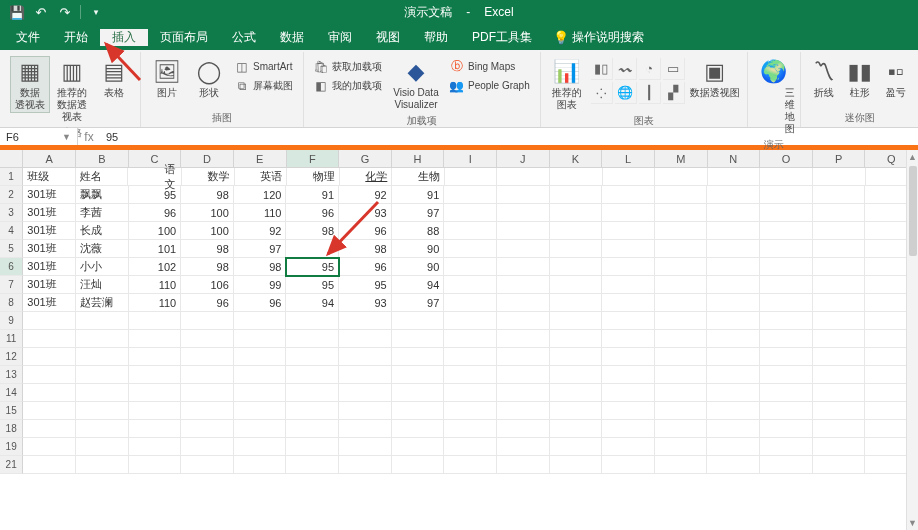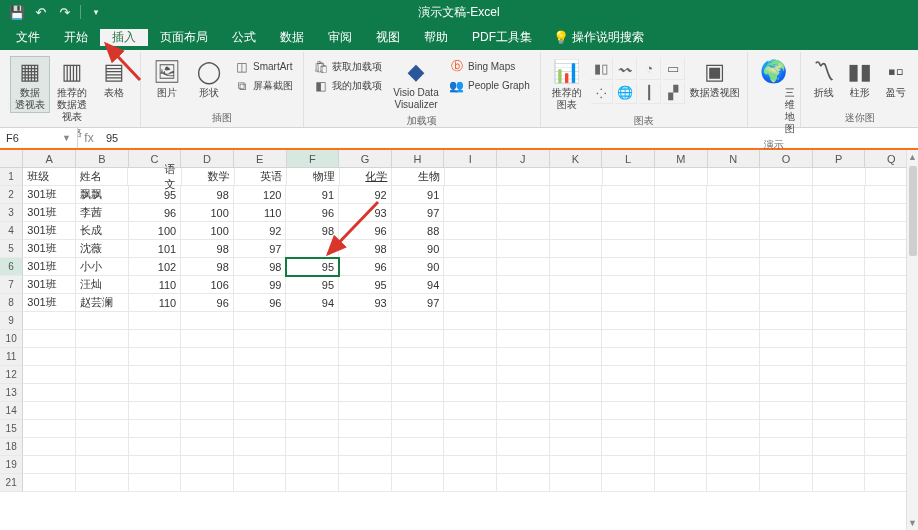--- a/index.html
+++ b/index.html
@@ -3,21 +3,21 @@
 <meta charset="utf-8">
 <style>
   * { box-sizing: border-box; margin: 0; padding: 0; font-family: "Microsoft YaHei", "Segoe UI", sans-serif; }
   body { background: #fff; width: 918px; height: 530px; overflow: hidden; font-size: 12px; color: #333; }
 
   
   .titlebar { height: 24px; background: #0f7b4a; display: flex; align-items: center; position: relative; }
   .qat { display: flex; align-items: center; gap: 6px; padding-left: 8px; height: 100%; }
   .qat .icon-btn { width: 18px; height: 18px; display:flex; align-items:center; justify-content:center; color:#fff; font-size: 13px; opacity: 0.95; }
   .qat .sep { width:1px; height:14px; background: rgba(255,255,255,0.3); }
-  .title-center { position:absolute; left:50%; transform:translateX(-50%); display:flex; gap:0; color:#fff; font-size:12px; align-items:center; }
+  .title-center { position:absolute; left:50%; transform:translateX(-50%); display:flex; gap:14px; color:#fff; font-size:12px; align-items:center; }
 
   
   .tabs { height: 26px; background: #0f7b4a; display: flex; align-items: center; padding-left: 4px; }
   .tab { padding: 0 12px; display:flex; align-items:center; color:#fff; font-size:12px; cursor:pointer; }
   .tab.active { background:#f3f3f3; color:#2a6f47; }
   .tell-me { display:flex; align-items:center; gap:4px; color:#fff; font-size:12px; margin-left:10px; }
   .tell-me .bulb { width:14px; height:14px; display:flex; align-items:center; justify-content:center; font-size:13px; }
 
   
   .ribbon { height: 78px; background: #f3f3f3; border-bottom: 1px solid #d4d4d4; display:flex; align-items:stretch; padding: 2px 4px 0 4px; }
@@ -29,21 +29,21 @@
   .big-btn .ico { width:28px; height:28px; display:flex; align-items:center; justify-content:center; font-size:22px; color:#555; }
   .big-btn .lbl { font-size:10px; color:#444; text-align:center; line-height:12px; margin-top:1px; white-space:nowrap; }
   .big-btn.sel { background: #e0e6e3; border:1px solid #b8c7be; padding:1px 3px; }
   .mini-col { display:flex; flex-direction:column; gap:2px; padding:2px 2px; }
   .mini-item { display:flex; align-items:center; gap:4px; font-size:10px; color:#444; white-space:nowrap; padding:1px 2px; height:17px; }
   .mini-item .mico { width:14px; height:14px; display:flex; align-items:center; justify-content:center; font-size:12px; color:#666; }
   .chart-grid { display:grid; grid-template-columns: repeat(4, 22px); grid-template-rows: repeat(2, 22px); gap:2px; padding:2px; }
   .chart-grid .cell { width:22px; height:22px; display:flex; align-items:center; justify-content:center; font-size:13px; color:#666; }
 
   
-  .namebox-row { height: 22px; border-bottom:2px solid #f97316; display:flex; align-items:stretch; background:#fff; }
+  .namebox-row { height: 22px; border-bottom:5px solid #f97316; display:flex; align-items:stretch; background:#fff; }
   .namebox { width: 78px; border-right:1px solid #d4d4d4; display:flex; align-items:center; padding:0 6px; font-size:11px; background:#fff; }
   .namebox .dd { margin-left:auto; color:#888; font-size:9px; }
   .fx-area { display:flex; align-items:center; flex:1; }
   .fx-btn { width:22px; text-align:center; color:#888; font-size:12px; }
   .fx-input { flex:1; padding:0 6px; font-size:11px; }
 
   
   .grid-wrap { position:relative; height: calc(530px - 24px - 26px - 78px - 22px); overflow:hidden; }
   .col-headers { display:flex; height:18px; background:#f0f0f0; border-bottom:1px solid #d4d4d4; }
   .corner { width:24px; background:#f0f0f0; border-right:1px solid #d4d4d4; }
@@ -441,40 +441,20 @@
         <div class="cell"></div>
         <div class="cell"></div>
         <div class="cell"></div>
         <div class="cell"></div>
         <div class="cell"></div>
         <div class="cell"></div>
         <div class="cell"></div>
         <div class="cell"></div>
       </div>
       <div class="row">
-        <div class="rowh">10</div>
-        <div class="cell"></div>
-        <div class="cell"></div>
-        <div class="cell"></div>
-        <div class="cell"></div>
-        <div class="cell"></div>
-        <div class="cell"></div>
-        <div class="cell"></div>
-        <div class="cell"></div>
-        <div class="cell"></div>
-        <div class="cell"></div>
-        <div class="cell"></div>
-        <div class="cell"></div>
-        <div class="cell"></div>
-        <div class="cell"></div>
-        <div class="cell"></div>
-        <div class="cell"></div>
-        <div class="cell"></div>
-      </div>
-      <div class="row">
         <div class="rowh">11</div>
         <div class="cell"></div>
         <div class="cell"></div>
         <div class="cell"></div>
         <div class="cell"></div>
         <div class="cell"></div>
         <div class="cell"></div>
         <div class="cell"></div>
         <div class="cell"></div>
         <div class="cell"></div>

